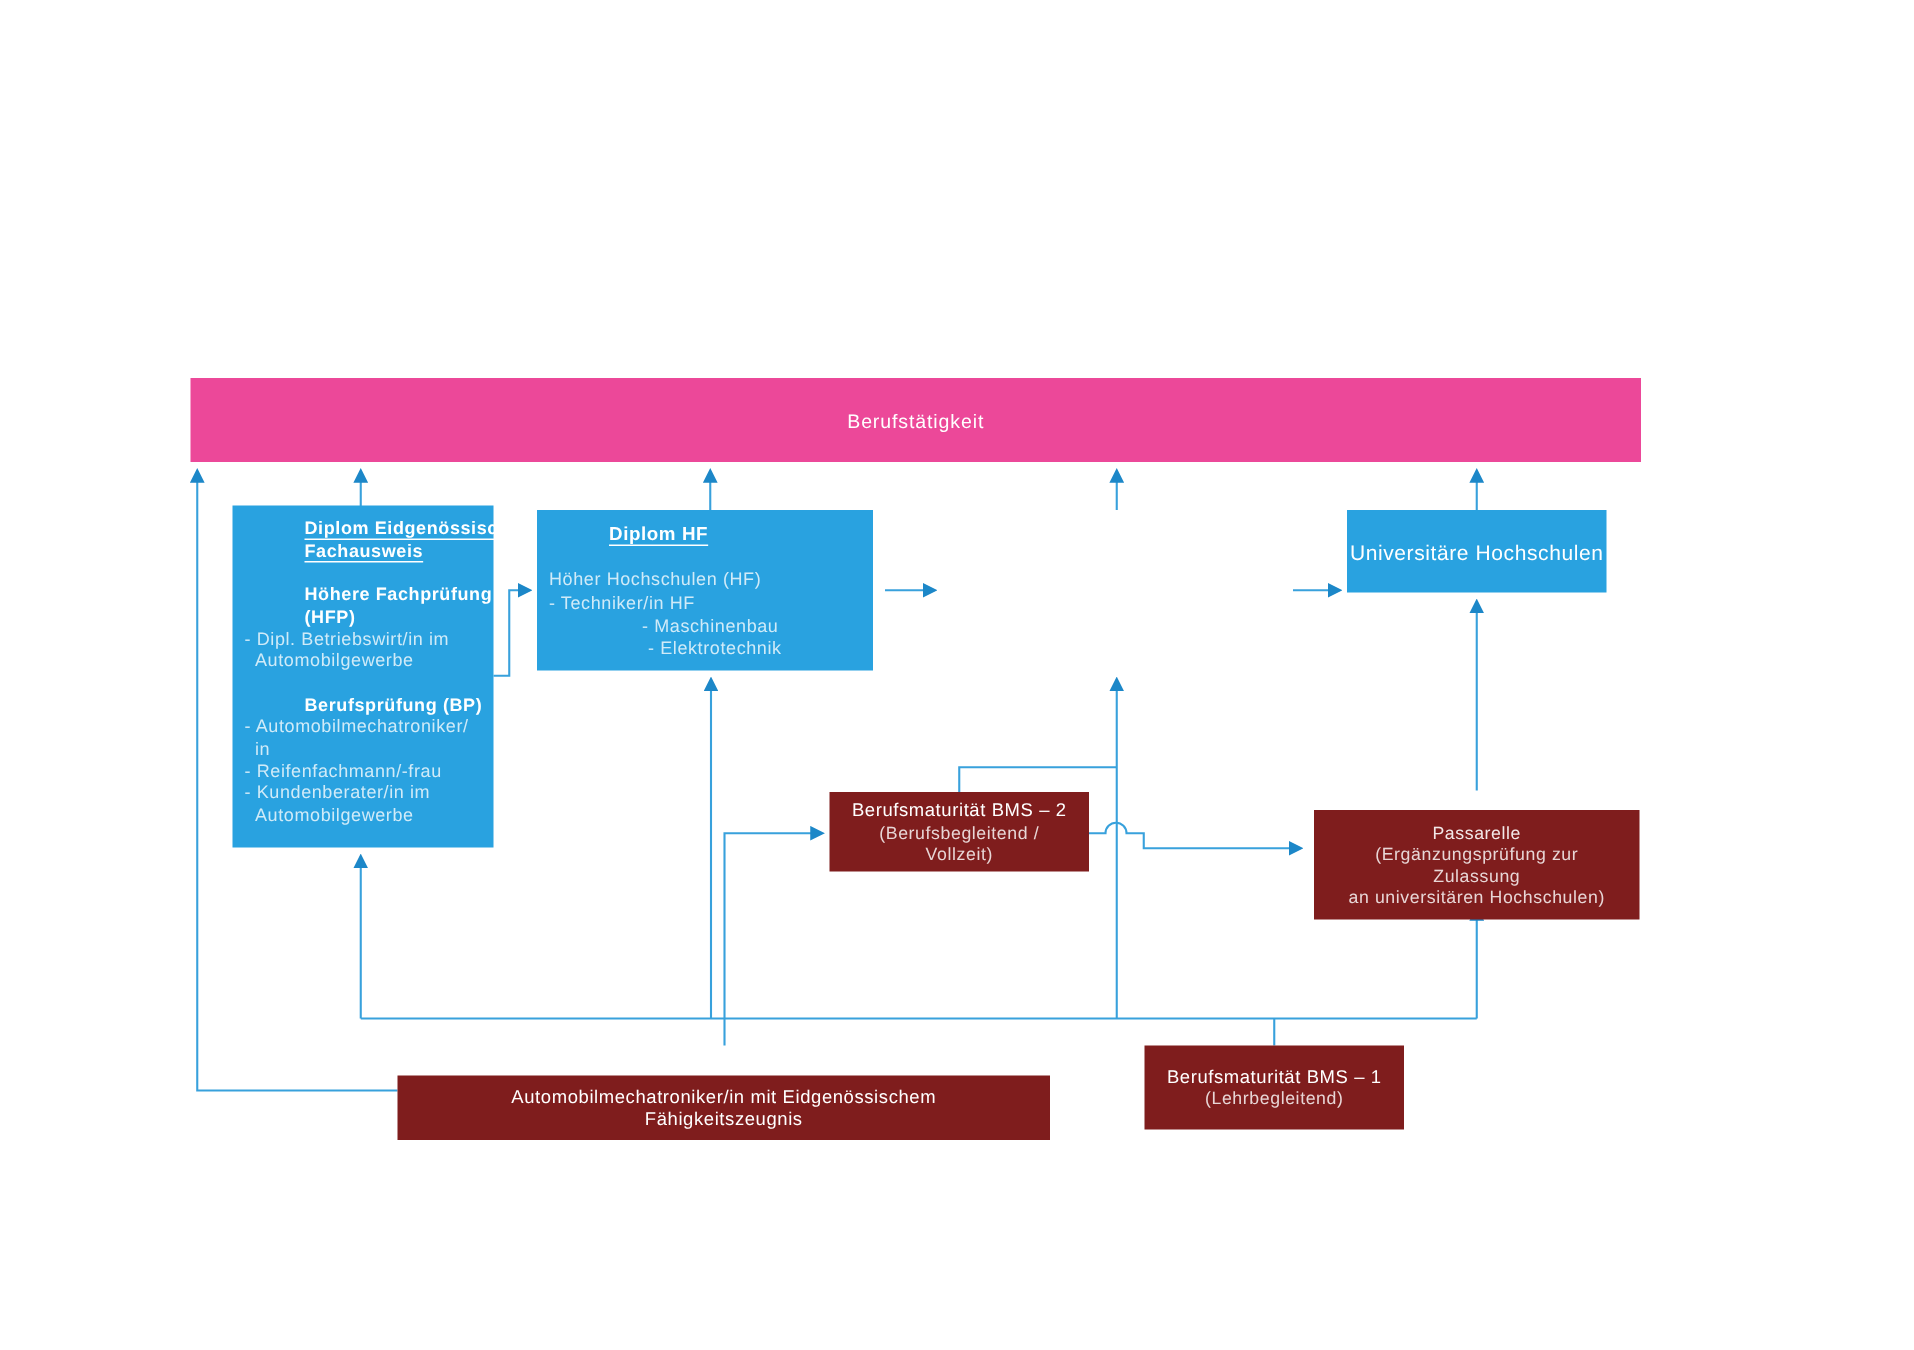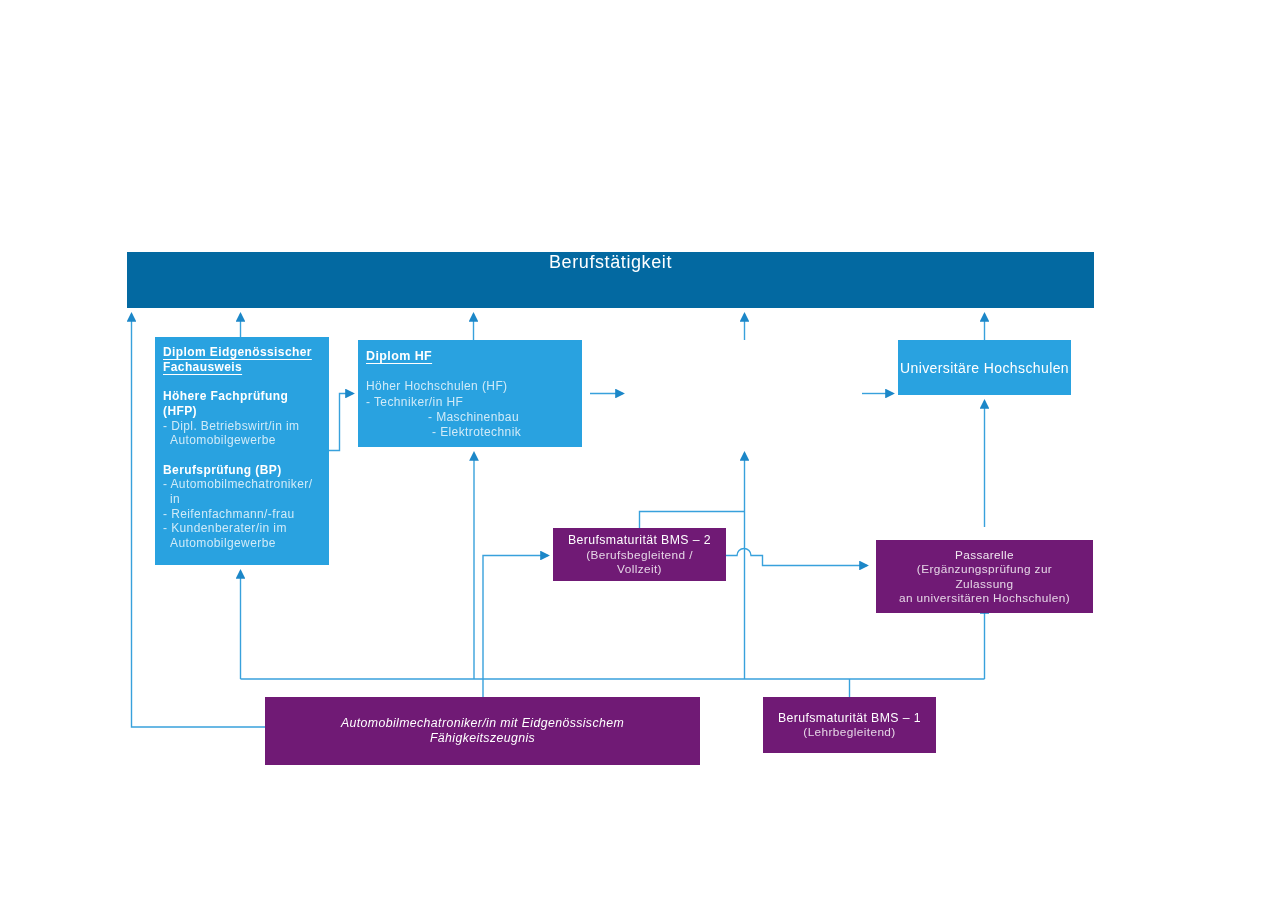--- a/index.html
+++ b/index.html
@@ -1,24 +1,24 @@
 <!DOCTYPE html>
 <html><head>
 <meta charset="utf-8">
 <style>
   html,body{margin:0;padding:0;background:#fff;}
   #stage{position:relative;width:1276px;height:900px;background:#ffffff;overflow:hidden;
          font-family:"Liberation Sans",sans-serif;}
   #connectors{position:absolute;left:0;top:0;pointer-events:none;}
   .box{position:absolute;box-sizing:border-box;letter-spacing:.4px;}
   .light{background:#29a2e0;color:#fff;}
-  .dark{background:#701a75;color:#fff;}
-  .bar{background:#0369a1;color:#fff;display:flex;align-items:flex-start;justify-content:center;
-       font-size:18px;letter-spacing:.6px;}
-  .hd{font-weight:700;color:#fff;}
+  .dark{background:#7f1d1d;color:#fff;}
+  .bar{background:#ec4899;color:#fff;display:flex;align-items:center;justify-content:center;
+       font-size:13px;letter-spacing:.6px;}
+  .hd{font-weight:700;color:#fff;margin-left:40px;}
   .u{text-decoration:underline;text-underline-offset:3px;text-decoration-thickness:1px;}
   .bd{color:rgba(255,255,255,.78);font-weight:400;}
   .ln{line-height:14.7px;font-size:12px;white-space:nowrap;}
   .ln2{line-height:15.2px;font-size:12px;white-space:nowrap;}
   .sp{height:14.7px;}
   .sp2{height:15.2px;}
   .ind{padding-left:7px;}
   .ind2{padding-left:62px;}
   .ind3{padding-left:66px;}
   .center{display:flex;flex-direction:column;align-items:center;justify-content:center;text-align:center;}
@@ -115,21 +115,21 @@
     <div class="dl2">Vollzeit)</div>
   </div>
 
   <div class="box dark center" style="left:876px;top:540px;width:217px;height:73px;">
     <div class="dl2" style="color:rgba(255,255,255,.9);">Passarelle</div>
     <div class="dl2">(Ergänzungsprüfung zur</div>
     <div class="dl2">Zulassung</div>
     <div class="dl2">an universitären Hochschulen)</div>
   </div>
 
-  <div class="box dark center" style="left:265px;top:697px;width:435px;height:68px;font-style:italic;">
+  <div class="box dark center" style="left:265px;top:717px;width:435px;height:43px;">
     <div class="dl1">Automobilmechatroniker/in mit Eidgenössischem</div>
     <div class="dl1">Fähigkeitszeugnis</div>
   </div>
 
   <div class="box dark center" style="left:763px;top:697px;width:173px;height:56px;align-items:center;">
     <div class="dl1">Berufsmaturität BMS – 1</div>
     <div class="dl2">(Lehrbegleitend)</div>
   </div>
 
 </div>

